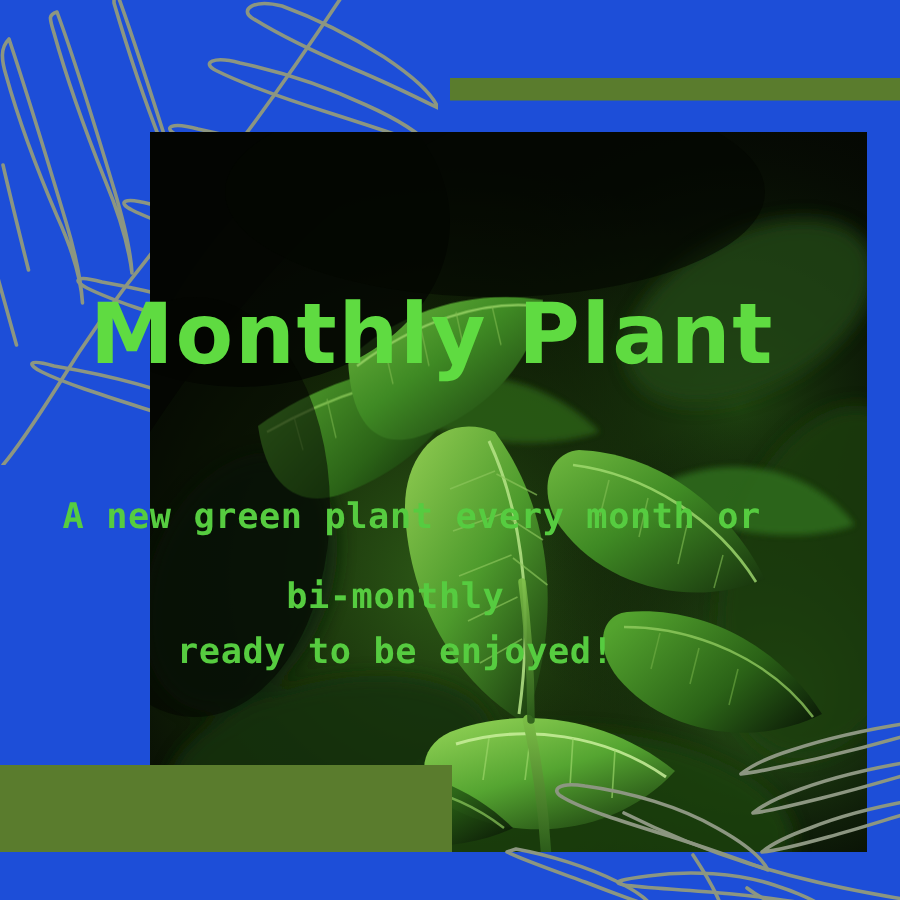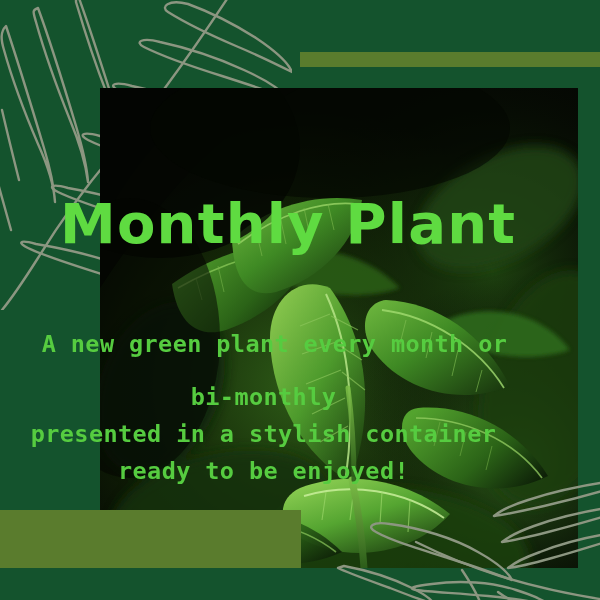--- a/index.html
+++ b/index.html
@@ -9,21 +9,21 @@
     background: #ffffff;
   }
   body {
     font-family: "DejaVu Sans", sans-serif;
   }
   #poster {
     position: relative;
     width: 600px;
     height: 600px;
     overflow: hidden;
-    background: #14532d;
+    background: #1d4ed8;
   }
 
   
   .leafart {
     position: absolute;
     pointer-events: none;
   }
   .leafart-tl {
     left: -8px;
     top: -10px;
@@ -309,17 +309,16 @@
     </svg>
   </div>
 
   <div class="headline">
     <span class="ln ln1">Monthly Plant</span>
   </div>
 
   <div class="body-copy">
     <span class="bl bl-1">A new green plant every month or</span>
     <span class="bl bl-2">bi-monthly</span>
-    <span class="bl bl-3">presented in a stylish container</span>
     <span class="bl bl-4">ready to be enjoyed!</span>
   </div>
 
 </div>
 
 </body></html>

